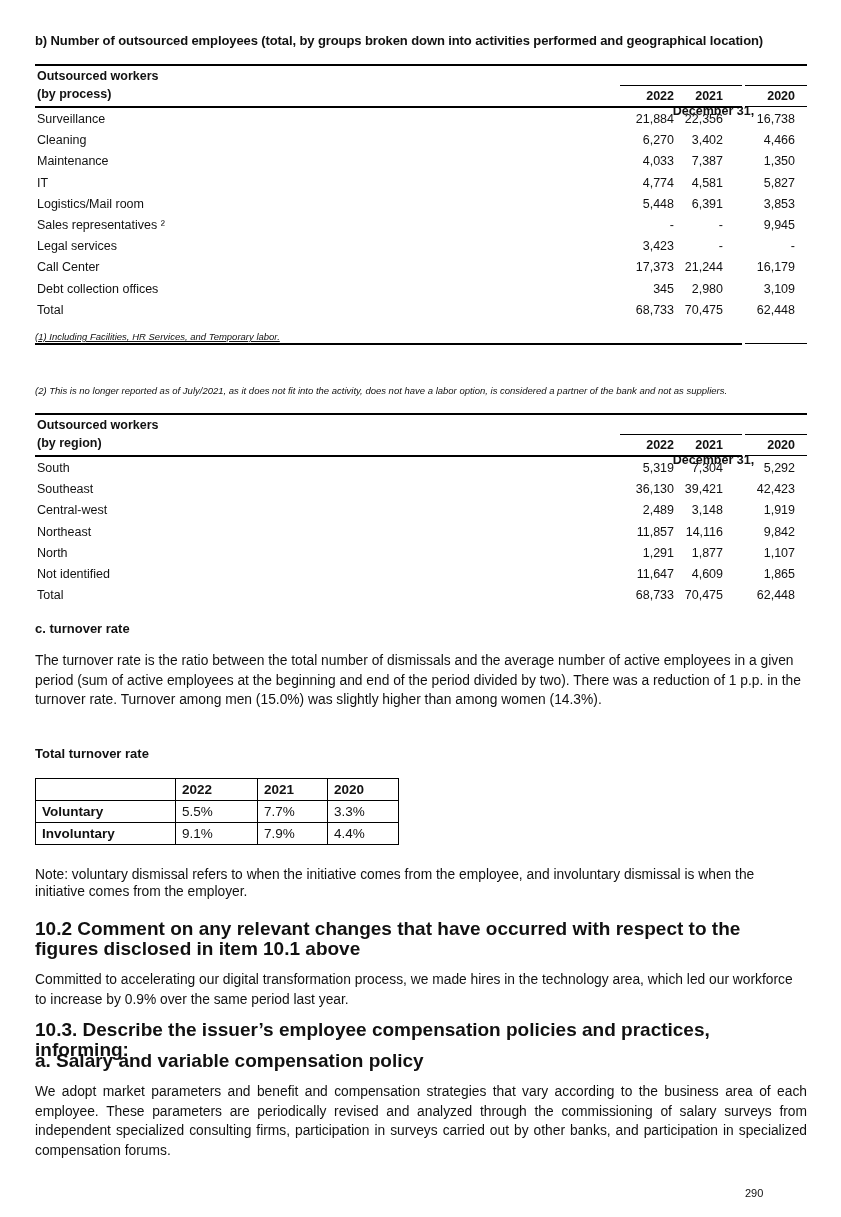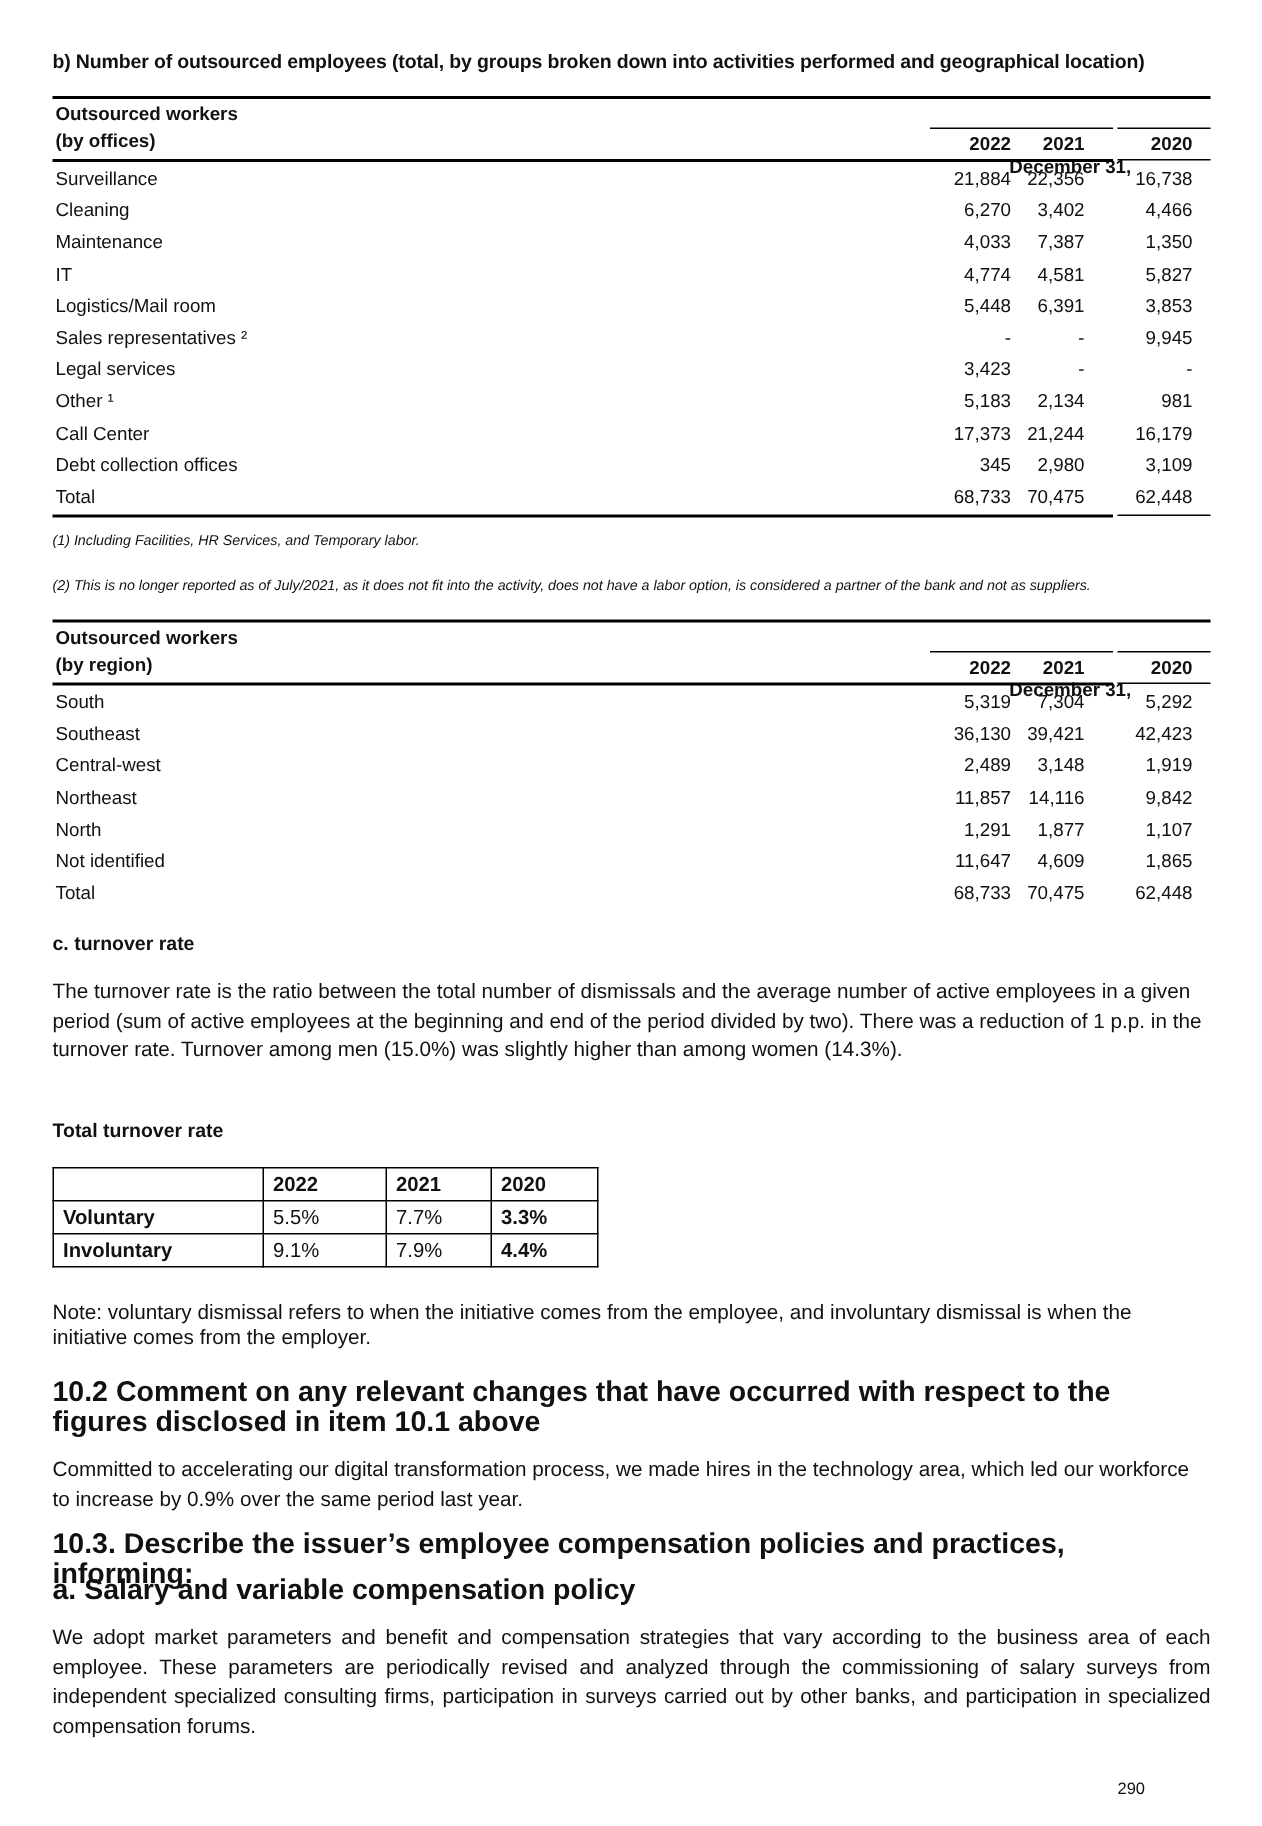--- a/index.html
+++ b/index.html
@@ -41,38 +41,38 @@
     .h-sub { position: absolute; left: 0; font-size: 13px; font-weight: bold; }
     .para { position: absolute; left: 0; width: 772px; font-size: 13.8px; line-height: 19.5px; }
     .para.justify { text-align: justify; }
 
     
     .ttable { position: absolute; left: 0; top: 778px; border-collapse: collapse; font-size: 13.5px; }
     .ttable td { border: 1px solid #000; height: 21px; padding: 0 6px; }
     .ttable td.c0 { width: 127px; font-weight: bold; margin-top: 32px; }
     .ttable td.c1 { width: 69px; }
     .ttable td.c2 { width: 57px; }
-    .ttable td.c3 { width: 58px; font-weight: bold; }
+    .ttable td.c3 { width: 58px; }
     .ttable tr.head td { font-weight: bold; }
 
     .h-bold { position: absolute; left: 0; width: 772px; font-size: 19px; font-weight: bold; line-height: 19.5px; }
 
     .pagenum { position: absolute; left: 745px; top: 1187px; font-size: 11px; }
   </style>
 </head>
 <body>
 
 <div class="page">
 
   <div class="sec-title">b) Number of outsourced employees (total, by groups broken down into activities performed and geographical location)</div>
 
   <div class="otable" style="top:64px;">
     <div class="topline"></div>
     <div class="hdr1">Outsourced workers</div>
-    <div class="hdr2">(by offices)</div>
+    <div class="hdr2">(by process)</div>
     <div class="dec">December 31,</div>
     <div class="decline"></div>
     <div class="decline2"></div>
     <div class="yr yr0">2022</div>
     <div class="yr yr1">2021</div>
     <div class="yr yr2">2020</div>
     <div class="hline"></div>
     <div class="hline2"></div>
     <div class="rows" id="activity-rows">
         <div class="orow">
@@ -111,26 +111,20 @@
           <div class="v v1">-</div>
           <div class="v v2">9,945</div>
         </div>
         <div class="orow">
           <div class="lbl">Legal services</div>
           <div class="v v0">3,423</div>
           <div class="v v1">-</div>
           <div class="v v2">-</div>
         </div>
         <div class="orow">
-          <div class="lbl">Other ¹</div>
-          <div class="v v0">5,183</div>
-          <div class="v v1">2,134</div>
-          <div class="v v2">981</div>
-        </div>
-        <div class="orow">
           <div class="lbl">Call Center</div>
           <div class="v v0">17,373</div>
           <div class="v v1">21,244</div>
           <div class="v v2">16,179</div>
         </div>
         <div class="orow">
           <div class="lbl">Debt collection offices</div>
           <div class="v v0">345</div>
           <div class="v v1">2,980</div>
           <div class="v v2">3,109</div>
@@ -139,21 +133,21 @@
           <div class="lbl">Total</div>
           <div class="v v0">68,733</div>
           <div class="v v1">70,475</div>
           <div class="v v2">62,448</div>
         </div>
       </div>
     <div class="bline" style="top:279px;"></div>
     <div class="bline2" style="top:279px;"></div>
   </div>
 
-  <div class="fn" style="top:354px;">(1) Including Facilities, HR Services, and Temporary labor.</div>
+  <div class="fn" style="top:330px;text-decoration:underline;">(1) Including Facilities, HR Services, and Temporary labor.</div>
   <div class="fn" style="top:384px;">(2) This is no longer reported as of July/2021, as it does not fit into the activity, does not have a labor option, is considered a partner of the bank and not as suppliers.</div>
 
   <div class="otable" style="top:413px;">
     <div class="topline"></div>
     <div class="hdr1">Outsourced workers</div>
     <div class="hdr2">(by region)</div>
     <div class="dec">December 31,</div>
     <div class="decline"></div>
     <div class="decline2"></div>
     <div class="yr yr0">2022</div>

